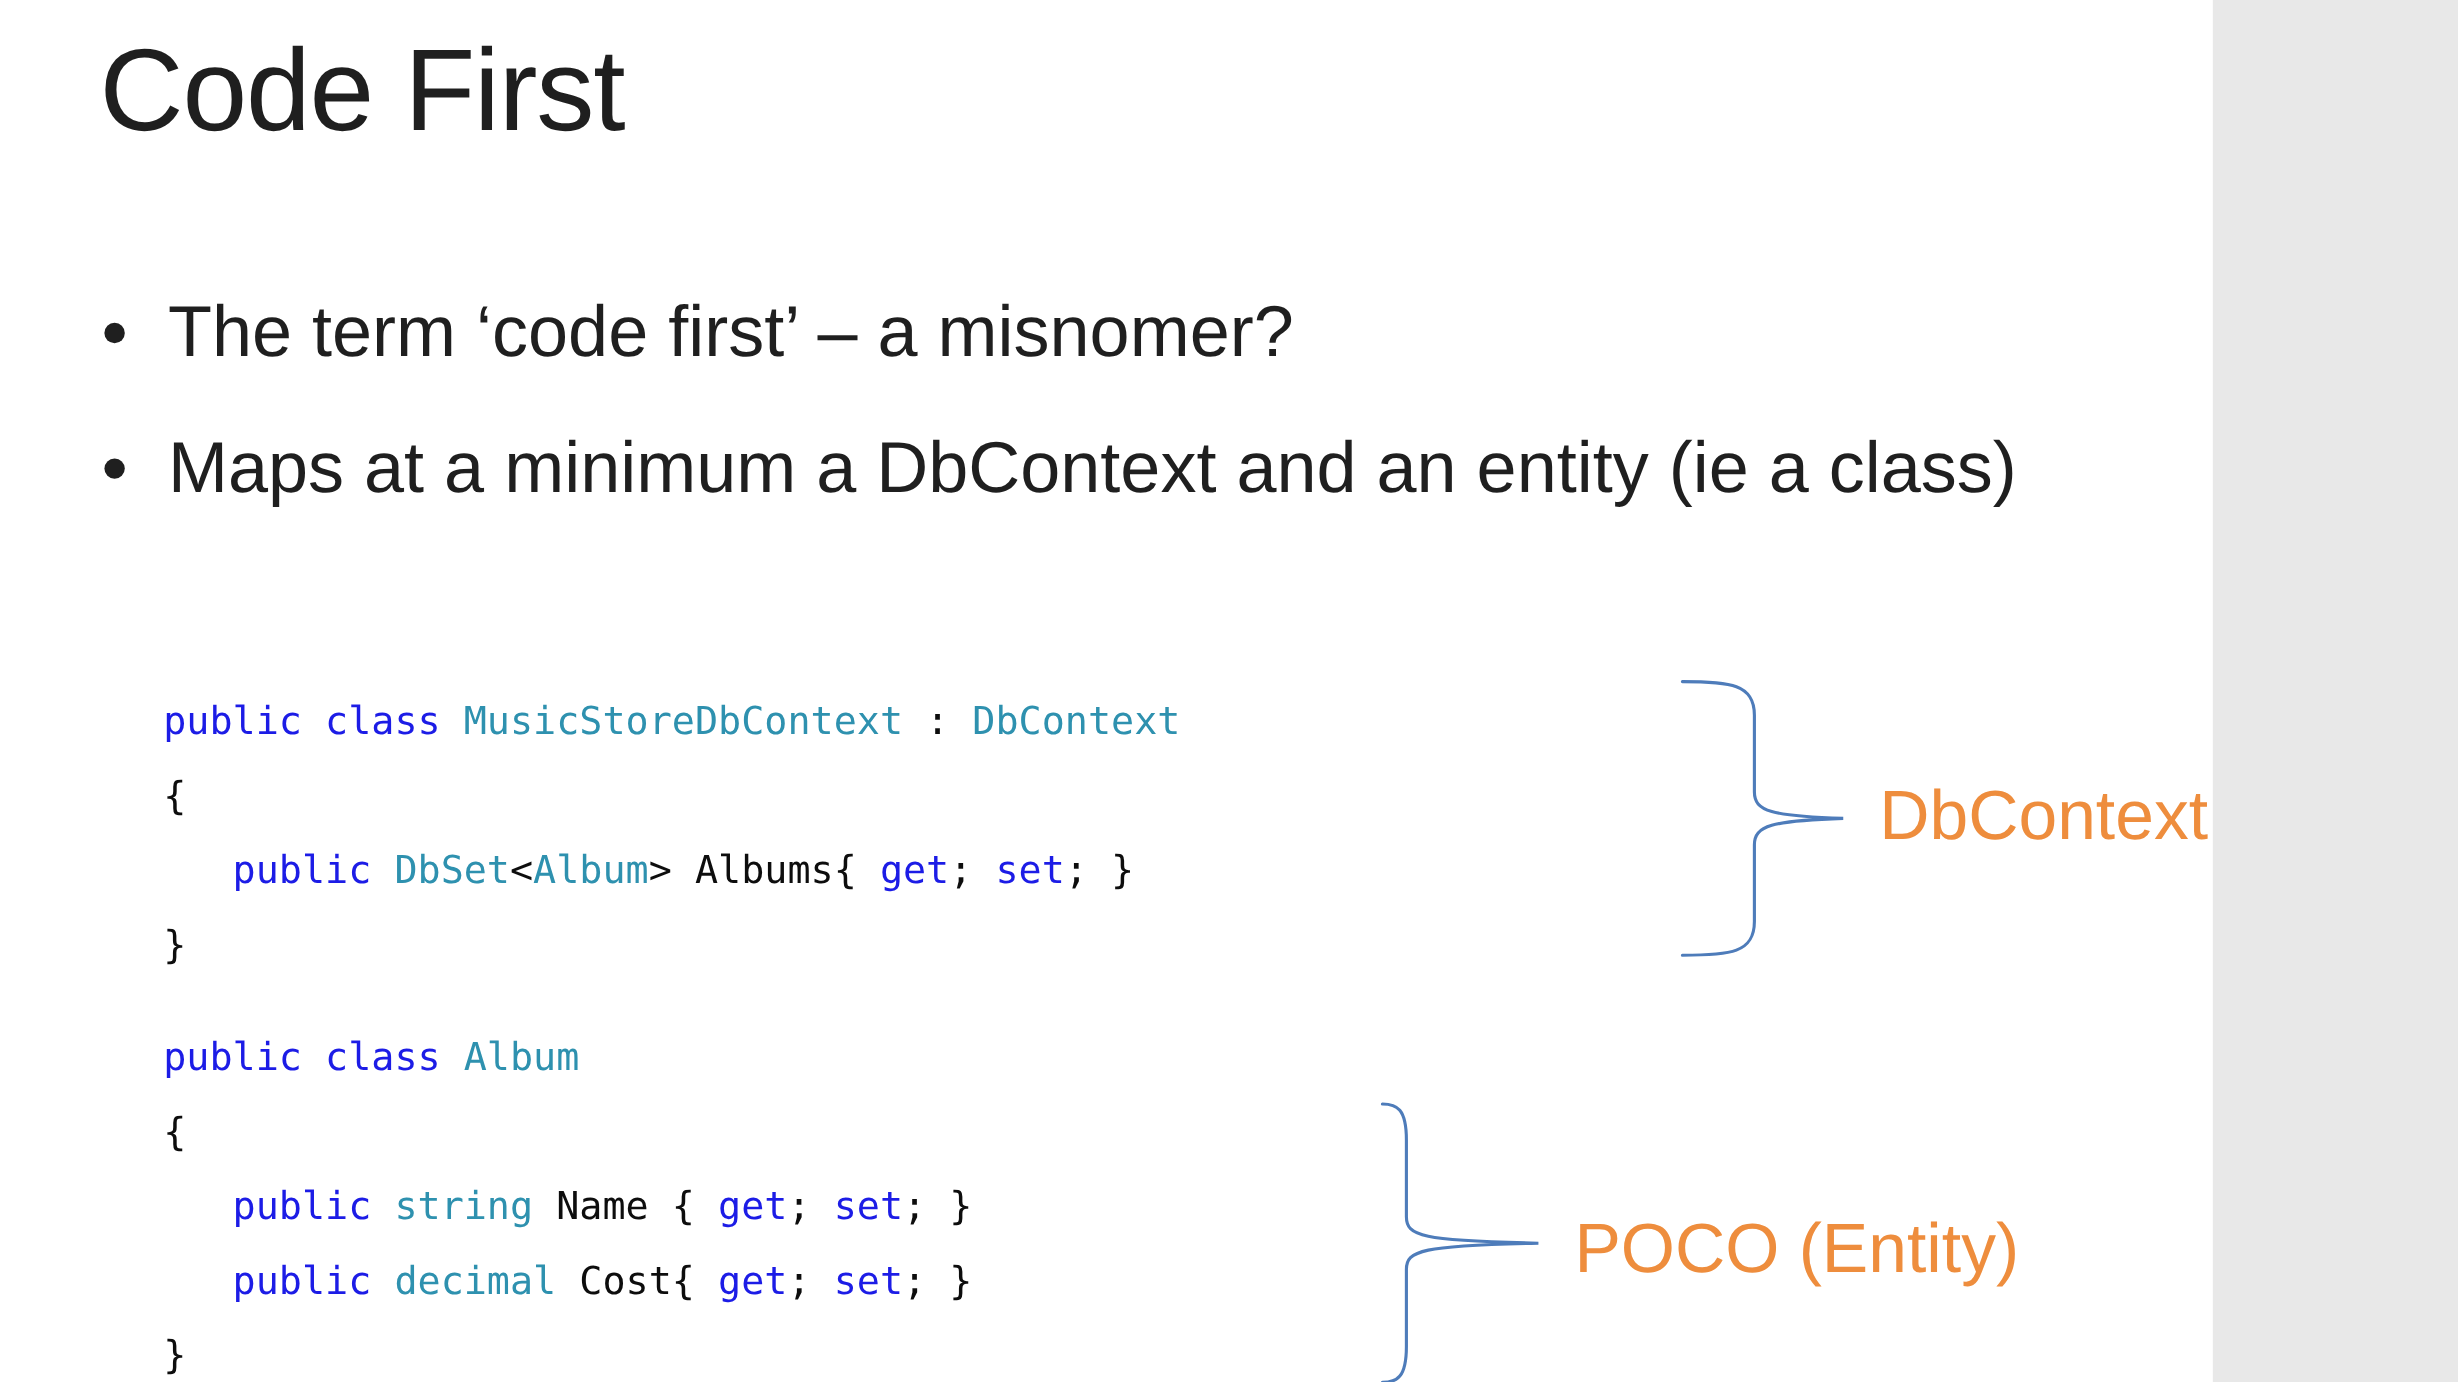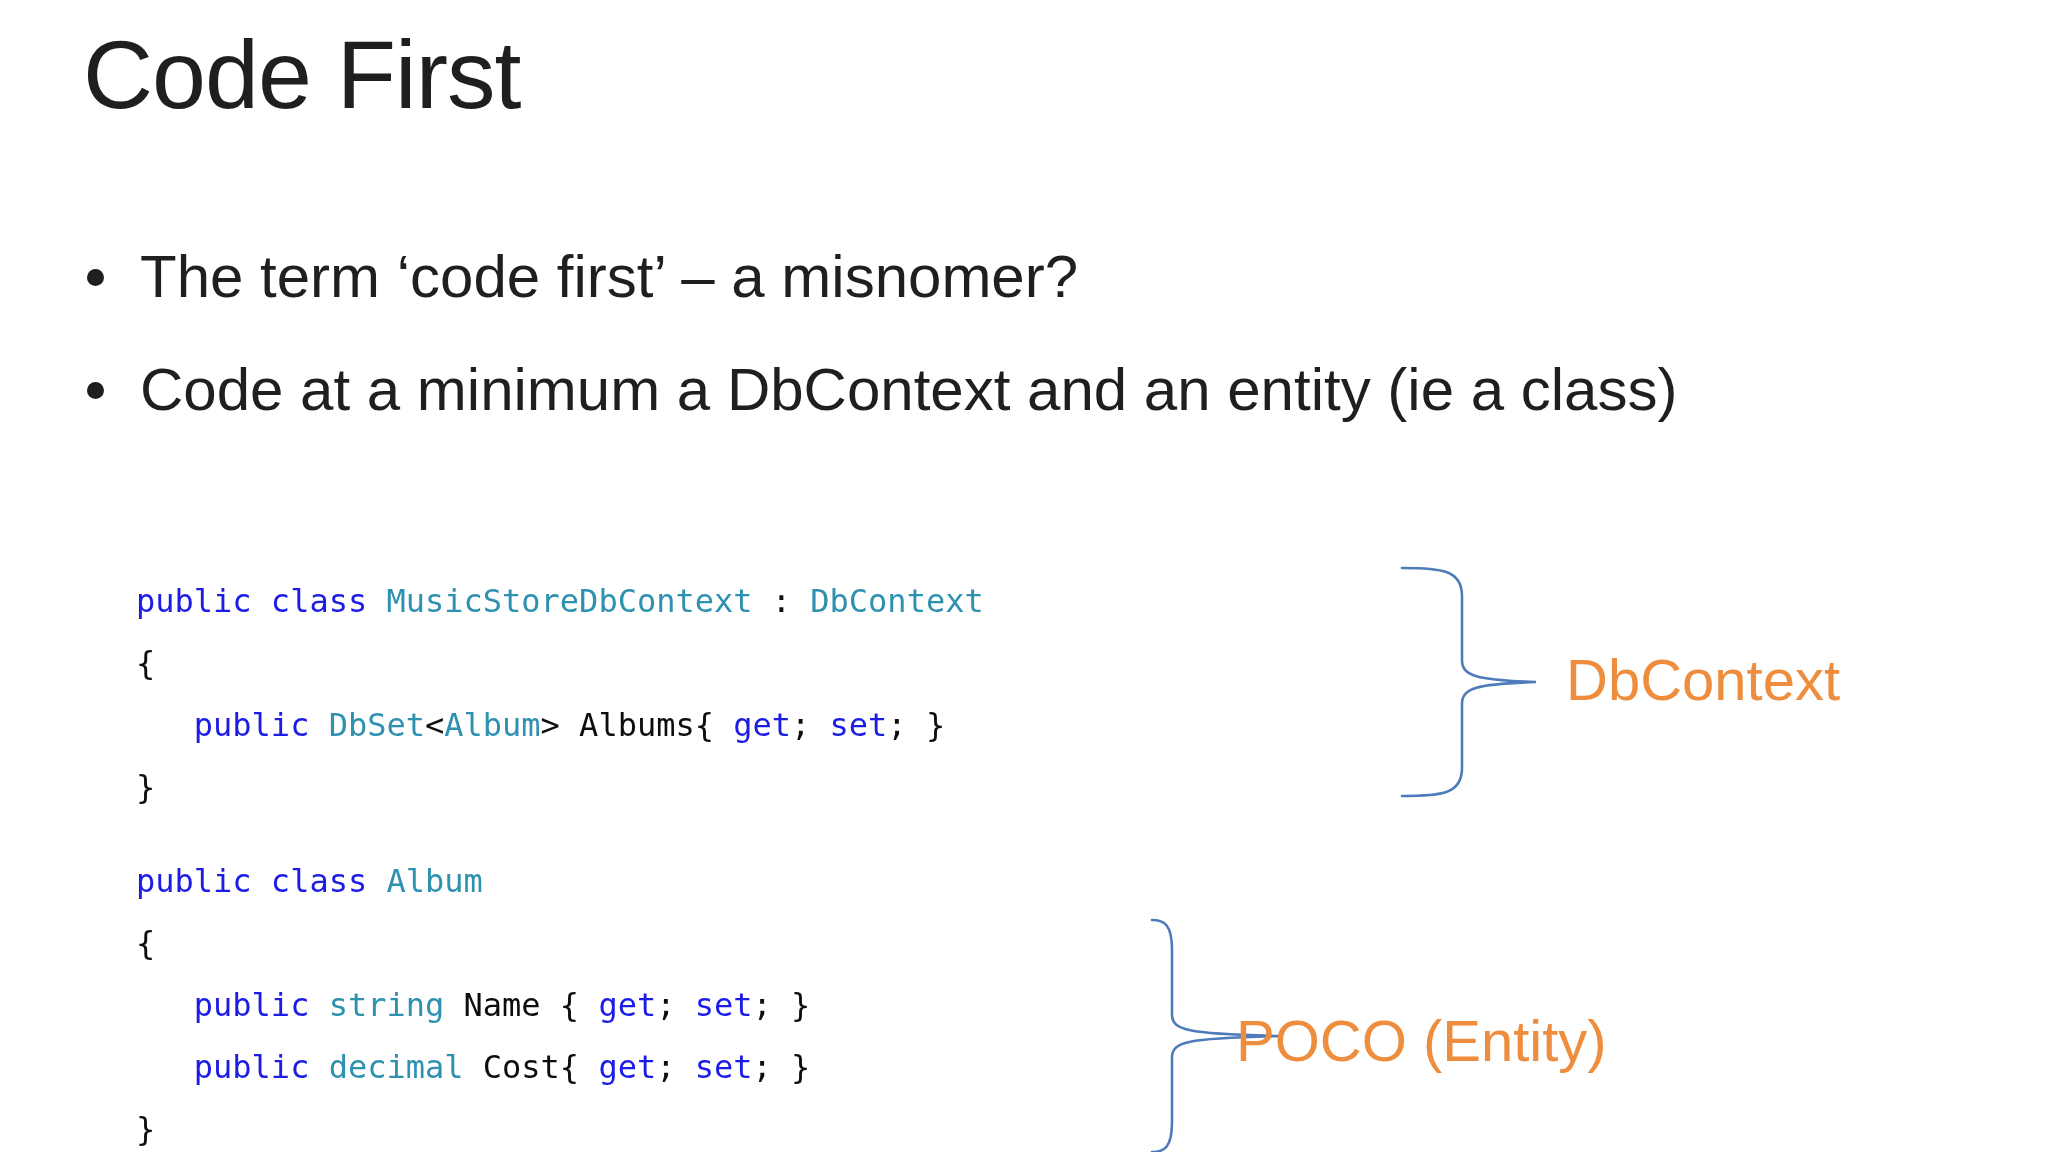--- a/index.html
+++ b/index.html
@@ -1,21 +1,21 @@
 <!DOCTYPE html>
 <html style="--keyword: #1c1ce6; --type: #2e91af; --code-plain: #0d0d0d; --body-text: #1f1f1f; --annotation: #ee8d3d; --brace: #4e7cba; --background: #ffffff;"><head>
 <meta charset="utf-8">
 <style>
   :root{
     --keyword:#1c1ce6; --type:#2e91af; --code-plain:#0d0d0d;
     --body-text:#1f1f1f; --annotation:#ee8d3d; --brace:#4e7cba; --background:#ffffff;
   }
   html,body{margin:0;padding:0;background:#e8e8e8;}
   .slide{
-    position:relative; width:2048px; height:1152px; overflow:hidden;
+    position:relative; width:1844px; height:1152px; overflow:hidden;
     background:var(--background);
     font-family:"Liberation Sans", sans-serif;
   }
   .title{
     position:absolute; left:83px; top:22px;
     font-size:97px; font-weight:300; line-height:1.1;
     color:var(--body-text); letter-spacing:-1px;
   }
   .bullets{position:absolute; left:85px; top:243px;}
   .bullet{
@@ -36,39 +36,39 @@
   .code-block.cb2{margin-top:32px;}
   .k{color:var(--keyword);}
   .t{color:var(--type);}
   .brace{position:absolute; color:var(--brace);}
   .brace svg{display:block;}
   .ann{
     position:absolute; font-size:58px; font-weight:300;
     line-height:72px; color:var(--annotation); white-space:nowrap;
   }
   #ann-dbcontext{left:1566px; top:644px;}
-  #ann-poco{left:1236px; top:1005px;}
+  #ann-poco{left:1312px; top:1005px;}
   #brace-dbcontext{left:1400px; top:564px;}
   #brace-poco{left:1150px; top:916px;}
 </style>
 </head>
 <body>
 
 <div class="slide">
 
   <div class="title">Code First</div>
 
   <div class="bullets">
       <div class="bullet">
         <span class="dot"></span>
         <span>The term ‘code first’ – a misnomer?</span>
       </div>
       <div class="bullet">
         <span class="dot"></span>
-        <span>Code at a minimum a DbContext and an entity (ie a class)</span>
+        <span>Maps at a minimum a DbContext and an entity (ie a class)</span>
       </div>
     </div>
 
   <div class="code" id="code-area"><div class="code-block"><div class="code-line"><span class="k">public class </span><span class="t">MusicStoreDbContext</span><span> : </span><span class="t">DbContext</span></div><div class="code-line"><span>{</span></div><div class="code-line"><span>   </span><span class="k">public </span><span class="t">DbSet</span><span>&lt;</span><span class="t">Album</span><span>&gt; Albums{ </span><span class="k">get</span><span>; </span><span class="k">set</span><span>; }</span></div><div class="code-line"><span>}</span></div></div><div class="code-block cb2"><div class="code-line"><span class="k">public class </span><span class="t">Album</span></div><div class="code-line"><span>{</span></div><div class="code-line"><span>   </span><span class="k">public </span><span class="t">string</span><span> Name { </span><span class="k">get</span><span>; </span><span class="k">set</span><span>; }</span></div><div class="code-line"><span>   </span><span class="k">public </span><span class="t">decimal</span><span> Cost{ </span><span class="k">get</span><span>; </span><span class="k">set</span><span>; }</span></div><div class="code-line"><span>}</span></div></div></div>
 
   <div class="brace" id="brace-dbcontext">
     <svg width="140" height="236" viewBox="0 0 140 236" fill="none">
       <path d="M2,4 C42,4 62,6 62,32 L62,96 C62,112 76,116 136,118 C76,120 62,124 62,140 L62,204 C62,230 42,232 2,232" stroke="currentColor" stroke-width="2.6" stroke-linecap="round" fill="none"></path>
     </svg>
   </div>

